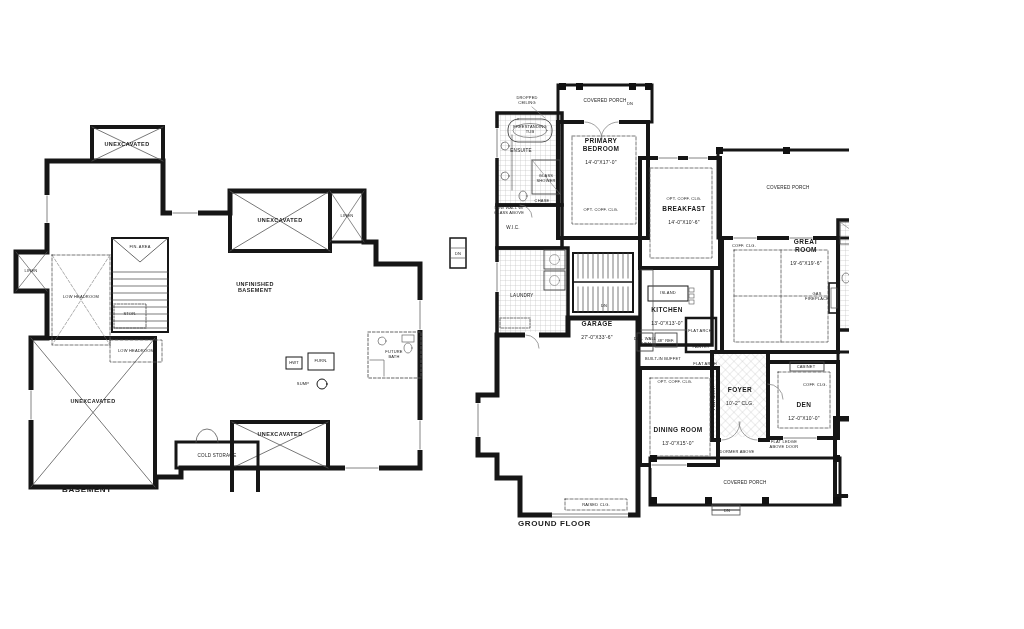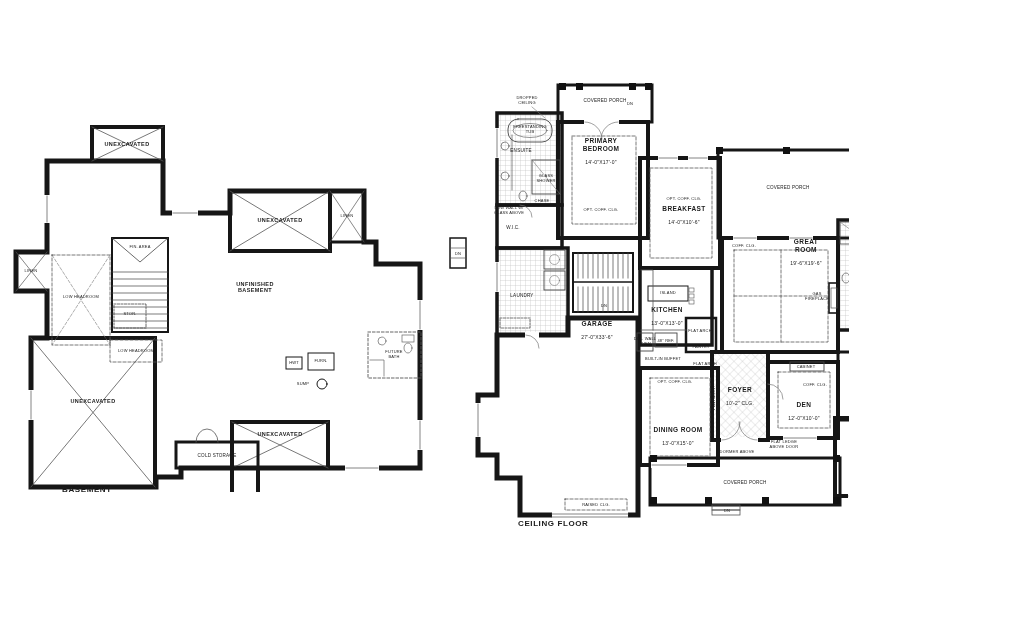--- a/index.html
+++ b/index.html
@@ -369,21 +369,21 @@
   <div class="lbl room" style="left:888px;top:396px">
     <div class="rname">BEDROOM 3</div>
     <div class="rdims">13'-4"X11'-0"</div>
   </div>
 
   <div class="lbl room" style="left:867px;top:478px">
     <div class="rname">BEDROOM 4</div>
     <div class="rdims">12'-0"X12'-0"</div>
   </div>
 
-  <div class="lbl cap left" style="left:518px;top:524px">CEILING FLOOR</div>
+  <div class="lbl cap left" style="left:518px;top:524px">GROUND FLOOR</div>
 
   <div class="lbl note left" style="left:996px;top:159px">BED 2</div>
   <div class="lbl tiny" style="left:955px;top:134px">GLASS
 SHOWER</div>
   <div class="lbl note left" style="left:941px;top:223px">OPTIONAL BED 2
 ENSUITE LAYOUT</div>
 
 </div>
 </div>
 

